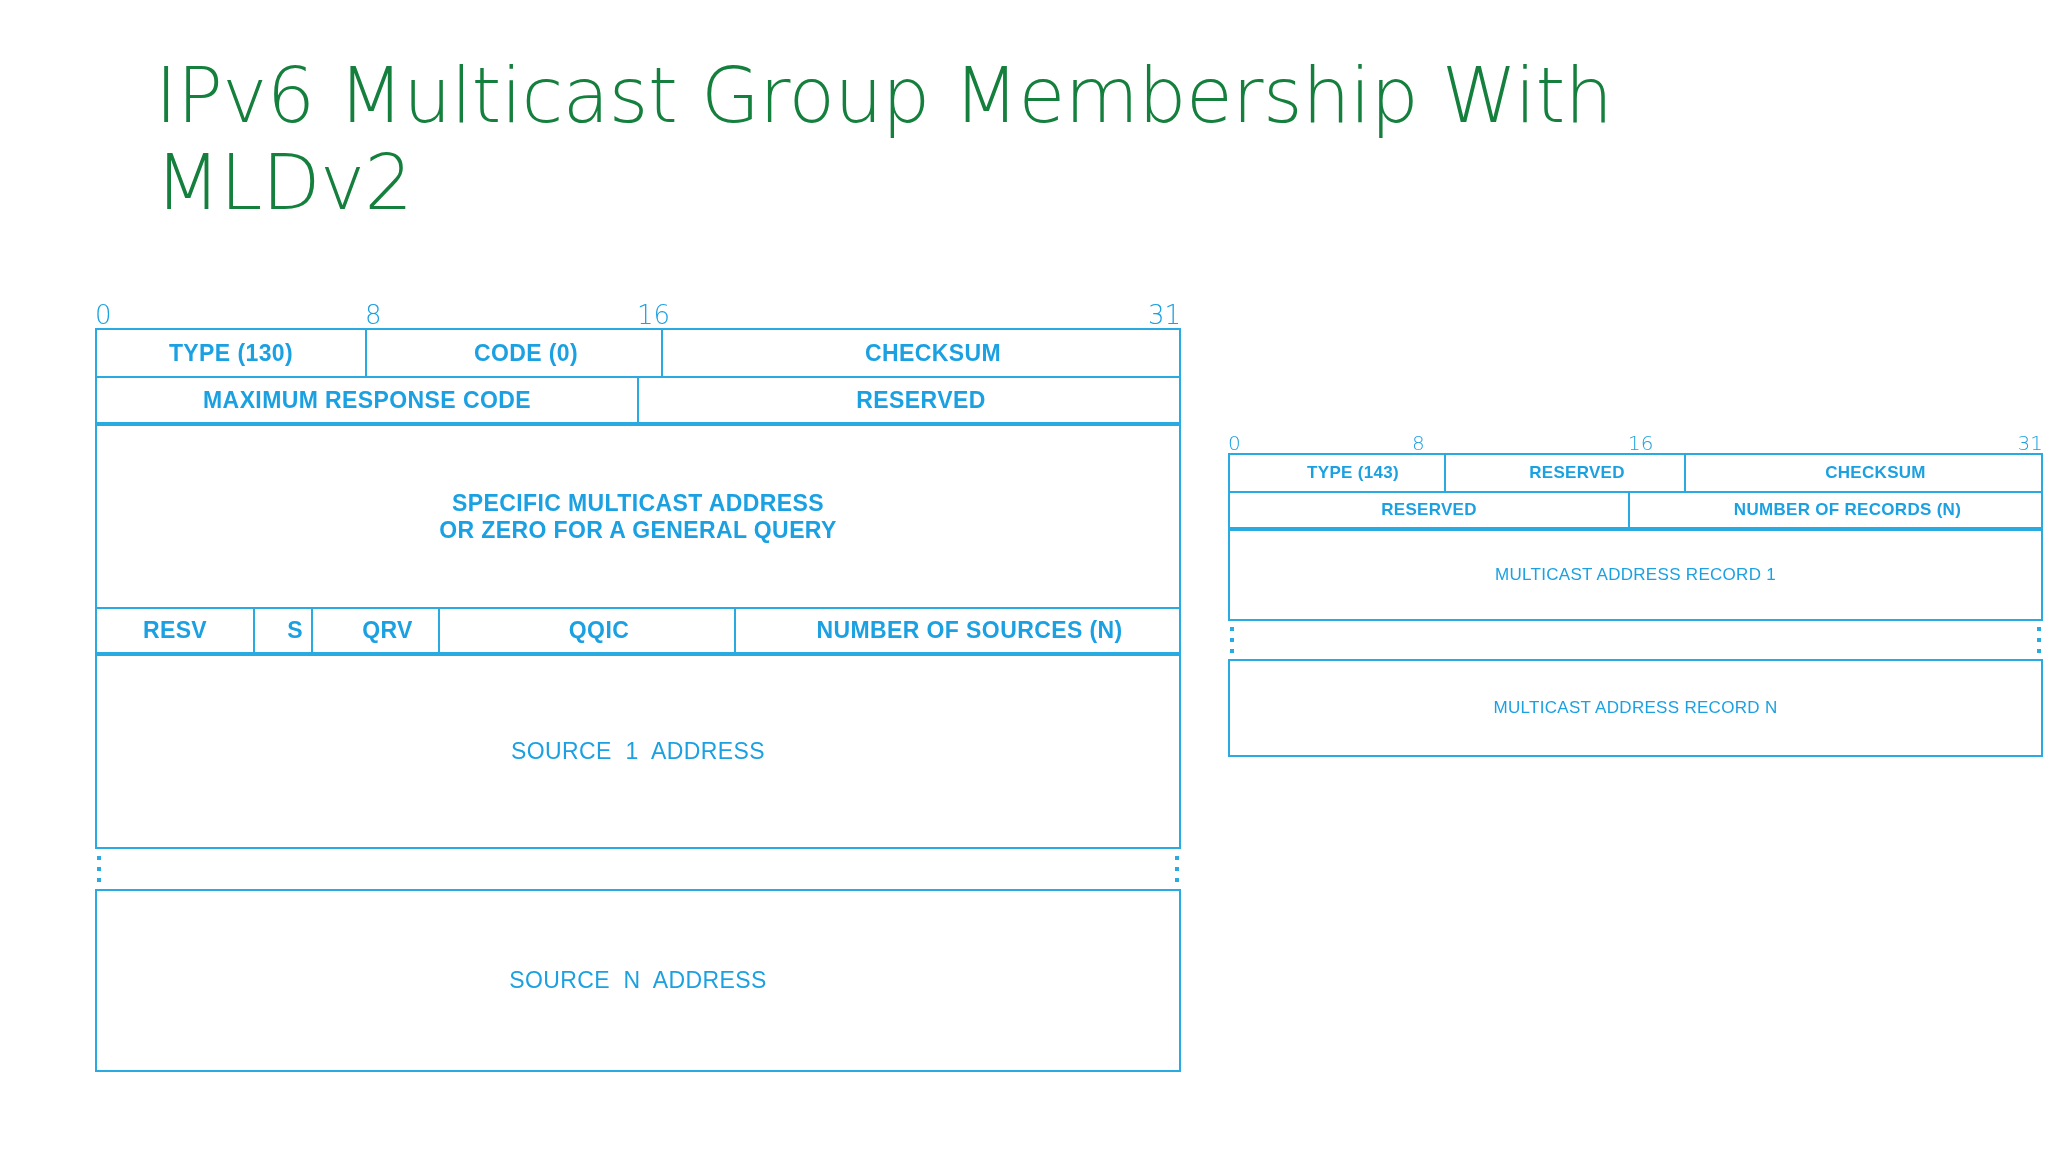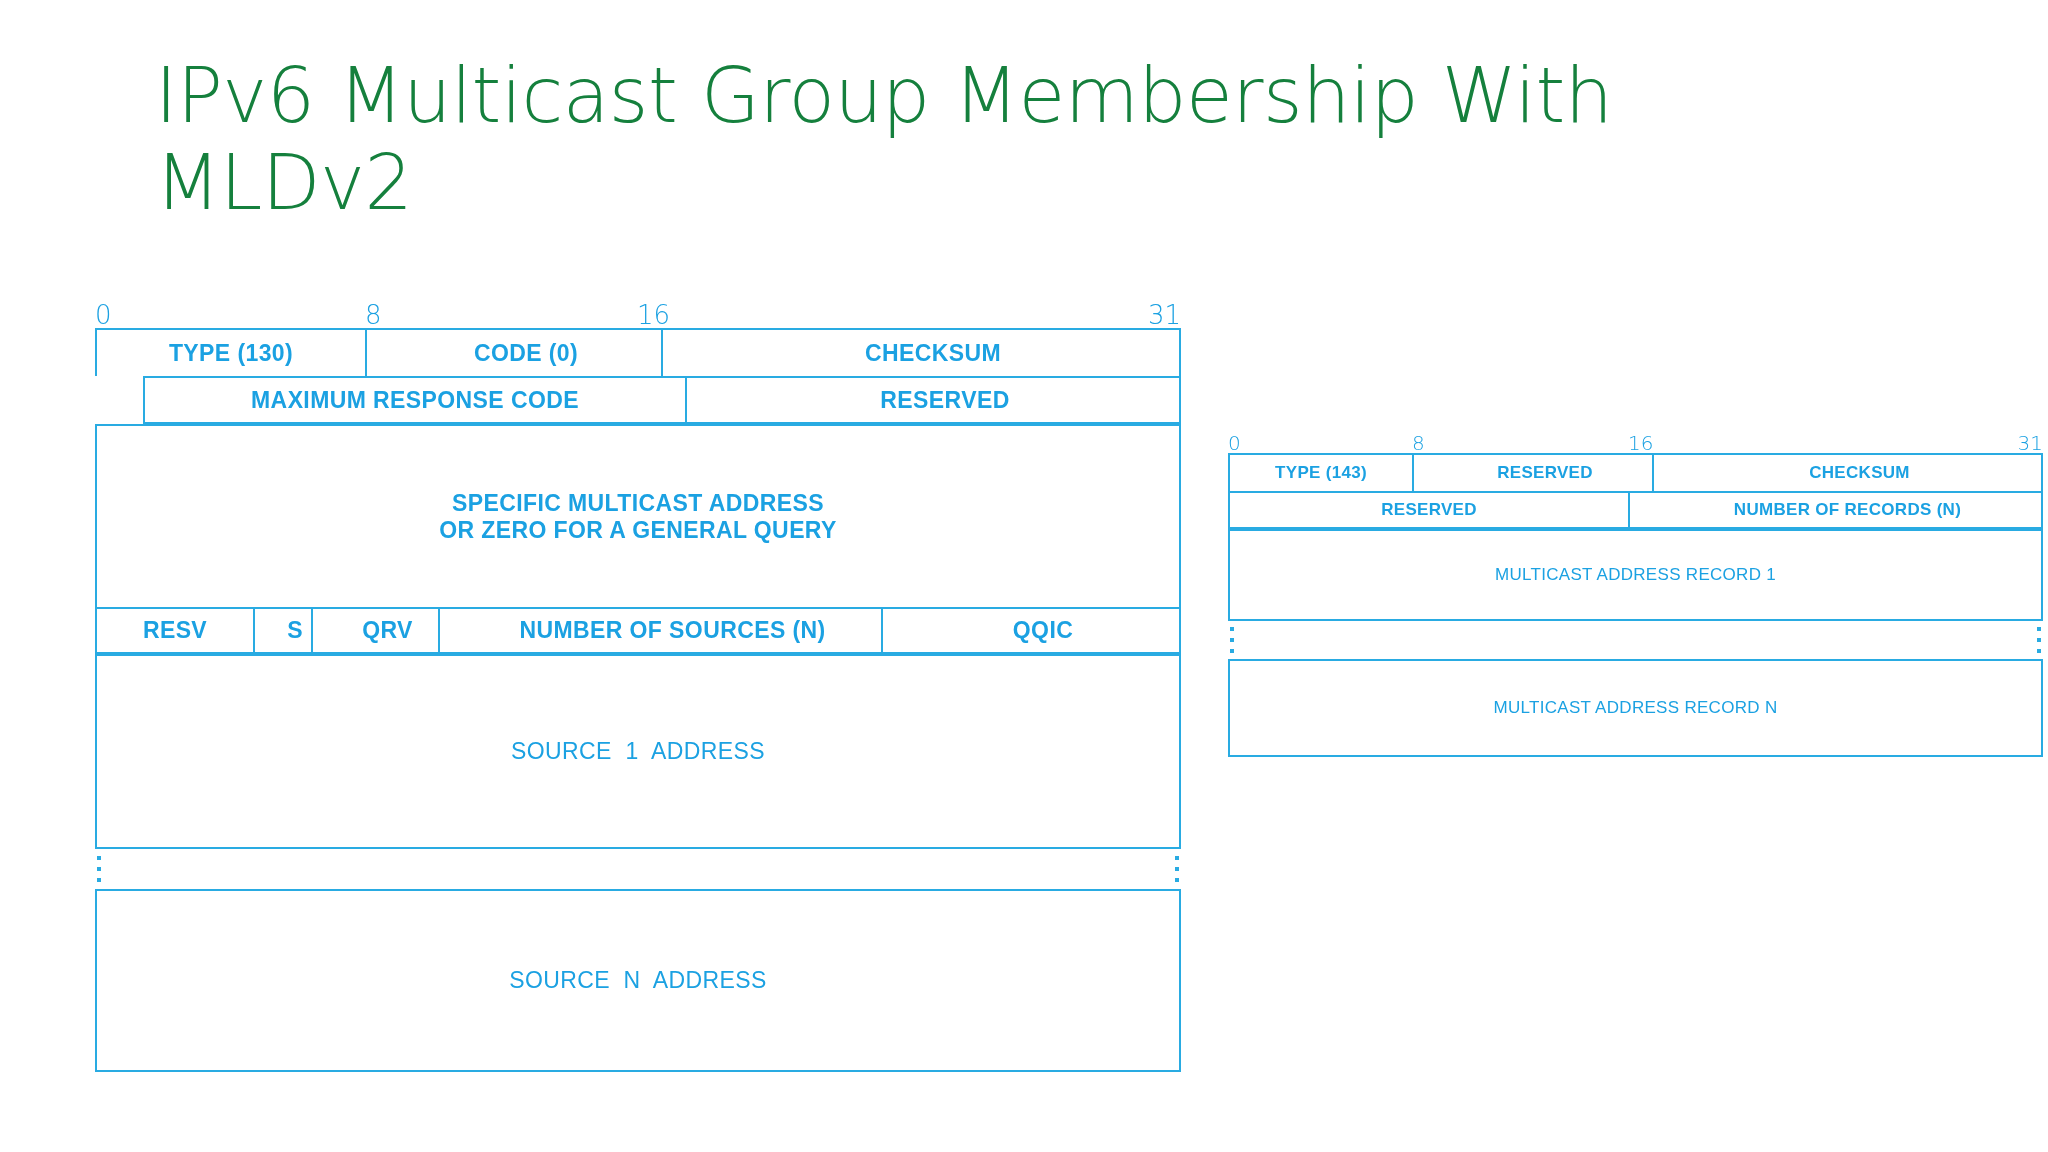--- a/index.html
+++ b/index.html
@@ -116,34 +116,34 @@
     background: var(--blue);
   }
 
   
   #mld-query { left: 95px; top: 300px; width: 1086px; }
   #mld-query .pkt-cell,
   #mld-query .pkt-block { font-size: 23px; letter-spacing: 0.4px; }
   #mld-query .bit-ruler { font-size: 26px; }
 
   #mld-query .r1 { height: 48px; }
-  #mld-query .r2 { height: 48px; margin-left: 48px; }
+  #mld-query .r2 { height: 48px; }
   #mld-query .r-addr { height: 183px; }
   #mld-query .r-resv { height: 47px; }
   #mld-query .b-src1 { height: 195px; margin-top: 0; }
   #mld-query .gap1 { height: 40px; }
   #mld-query .b-srcn { height: 183px; }
 
   
   #mld-report { left: 1228px; top: 425px; width: 815px; }
   #mld-report .pkt-cell,
   #mld-report .pkt-block { font-size: 17px; letter-spacing: 0.3px; }
   #mld-report .bit-ruler { font-size: 20px; }
 
-  #mld-report .r1 { height: 38px; }
+  #mld-report .r1 { height: 38px; padding-left: 32px; }
   #mld-report .r2 { height: 38px; }
   #mld-report .b-rec1 { height: 92px; }
   #mld-report .gap1 { height: 38px; }
   #mld-report .b-recn { height: 98px; }
 </style>
 </head>
 <body>
 
 <div id="slide-title">IPv6 Multicast Group Membership With MLDv2</div>
 
@@ -171,22 +171,22 @@
     <div class="pkt-cell" style="flex:1; flex-direction:column;">
       <span>SPECIFIC MULTICAST ADDRESS</span>
       <span>OR ZERO FOR A GENERAL QUERY</span>
     </div>
   </div>
 
   <div class="pkt-row r-resv last-of-group">
     <div class="pkt-cell" style="width:158px;">RESV</div>
     <div class="pkt-cell" style="width:34px;">S</div>
     <div class="pkt-cell" style="width:103px;">QRV</div>
+    <div class="pkt-cell" style="width:272px;">QQIC</div>
     <div class="pkt-cell" style="flex:1;">NUMBER OF SOURCES (N)</div>
-    <div class="pkt-cell" style="width:272px;">QQIC</div>
   </div>
 
   <div class="pkt-block b-src1">SOURCE  1  ADDRESS</div>
 
   <div class="pkt-gap gap1">
     <span class="dots left">
         <i></i>
         <i></i>
         <i></i>
       </span>

